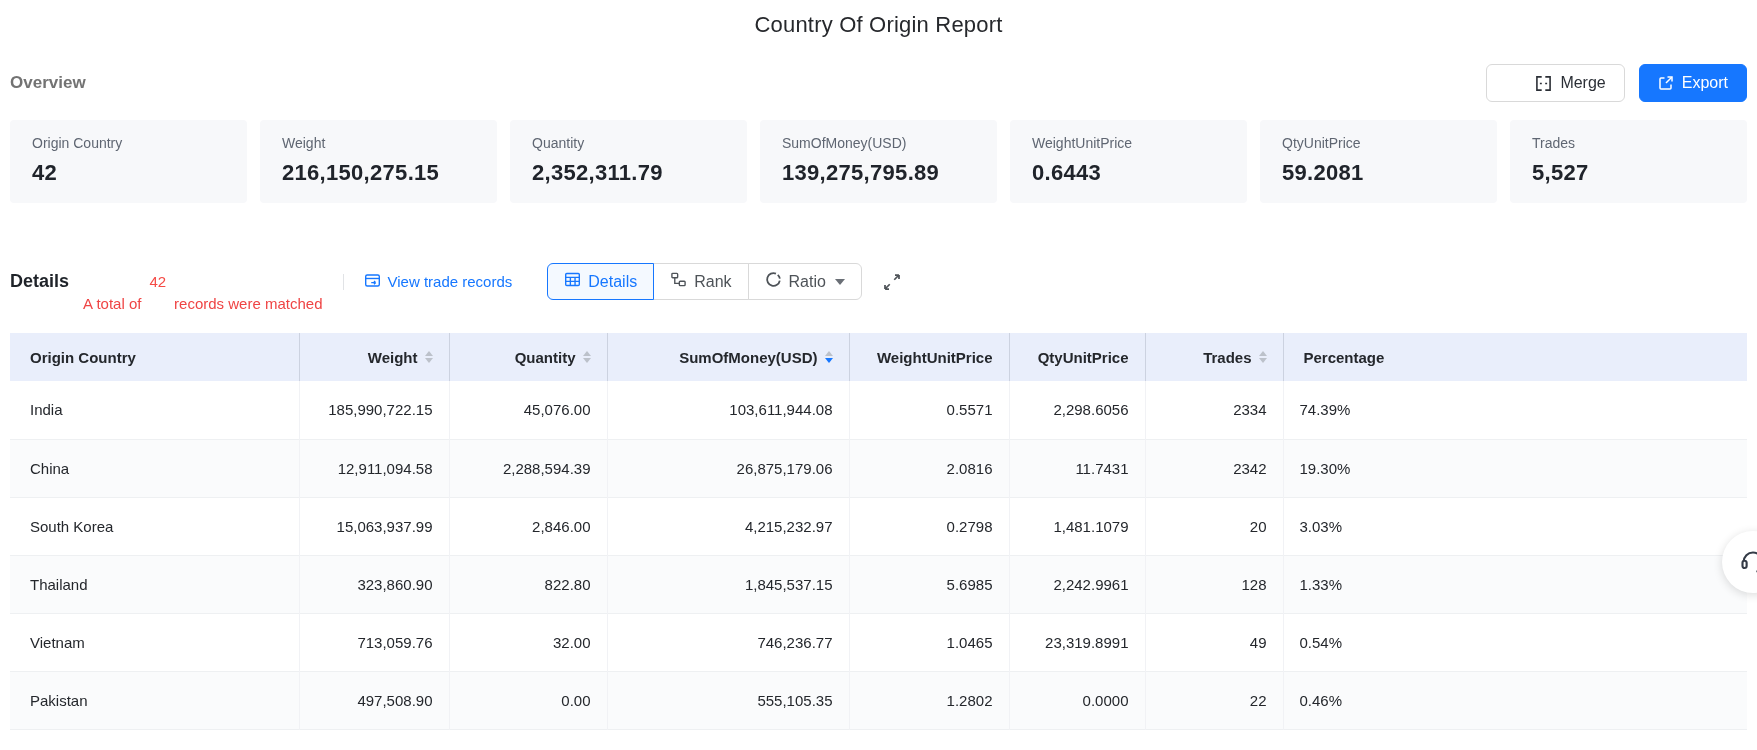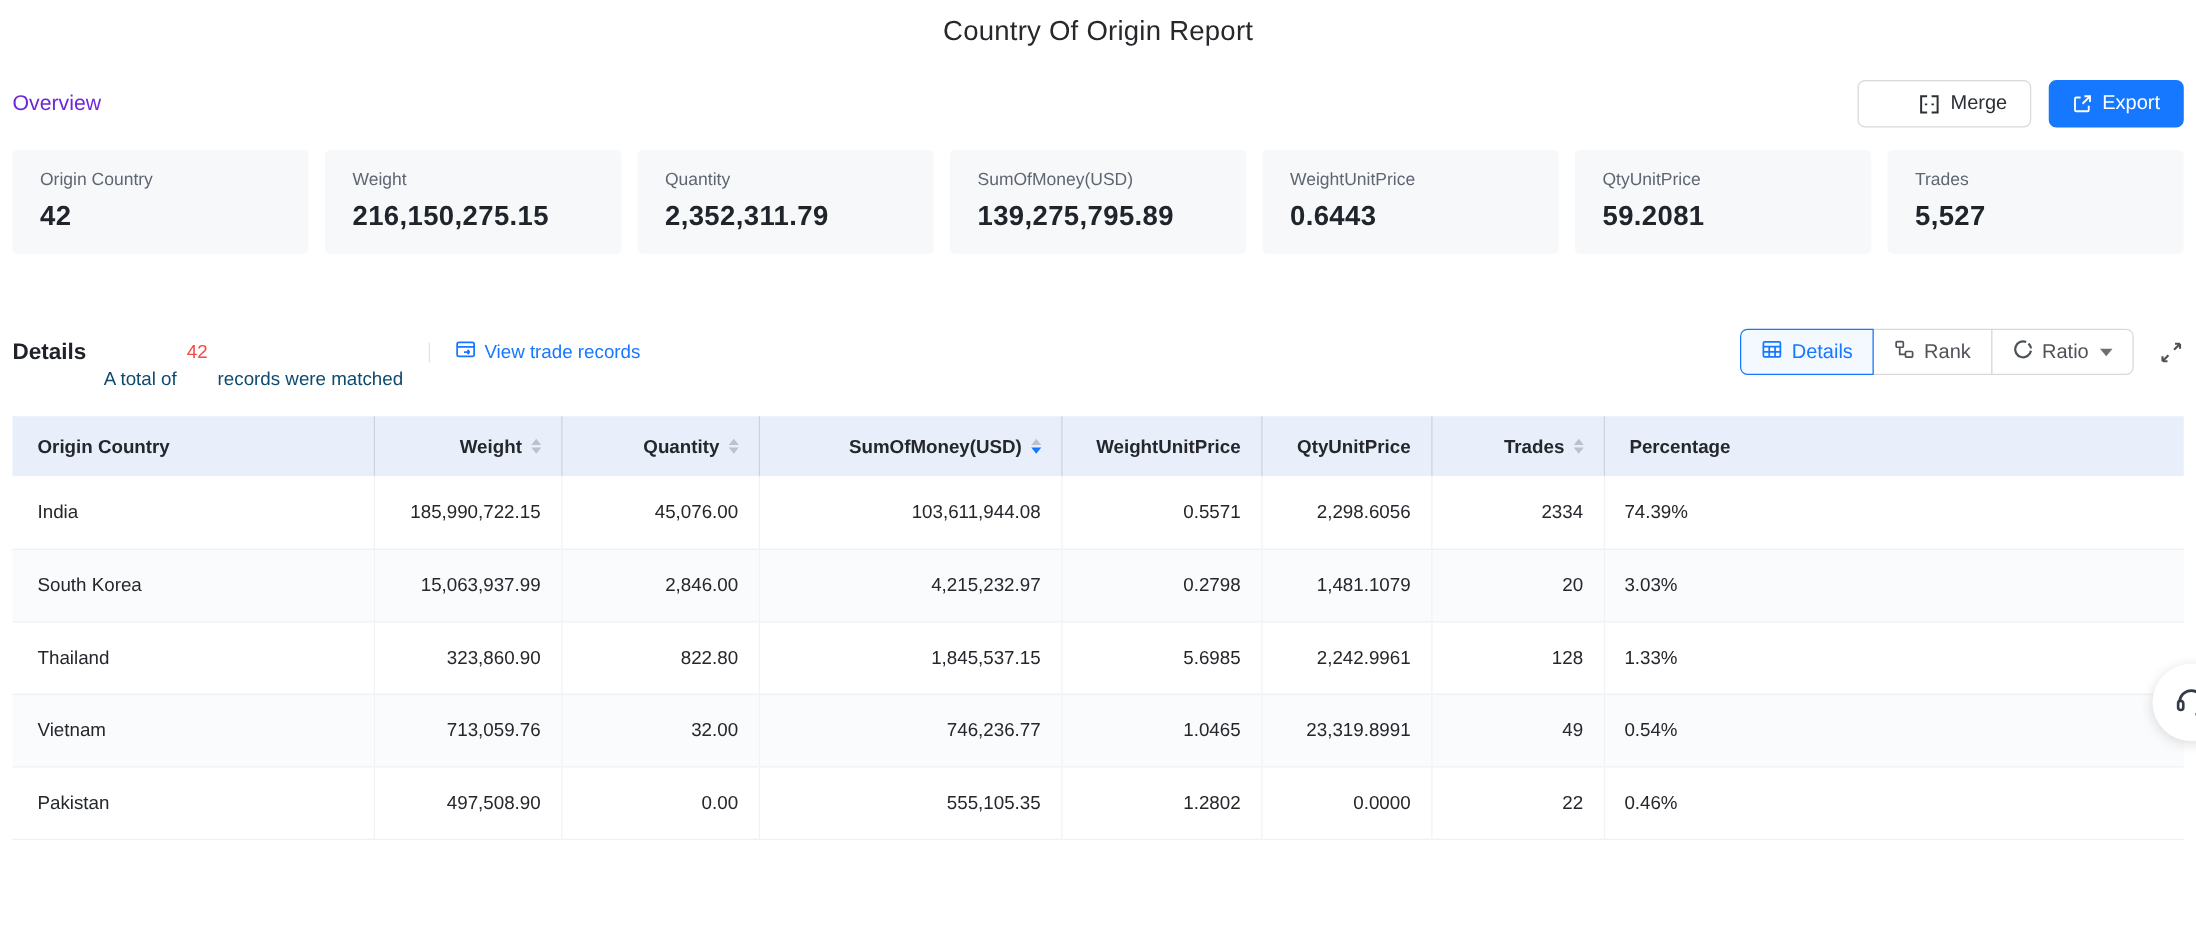--- a/index.html
+++ b/index.html
@@ -8,40 +8,40 @@
   .page{ width:1757px; height:750px; position:relative; overflow:hidden; }
 
   
   .report-header{ text-align:center; padding-top:12px; }
   .report-header h1{ font-size:22px; font-weight:normal; color:#26282c; letter-spacing:.2px;}
   .report-header p{ margin-top:16px; font-size:19px; color:#55585e; }
 
   
   .topbar{ display:flex; justify-content:space-between; align-items:center;
     padding:0 10px; margin-top:26px; }
-  .section-title{ font-size:17px; font-weight:normal; color:#6d28d9; }
+  .section-title{ font-size:17px; font-weight:bold; color:#737373; }
   .topbar-actions{ display:flex; gap:14px; }
   .btn{ display:inline-flex; align-items:center; gap:8px; height:38px; padding:0 18px;
     border-radius:6px; font-size:16px; cursor:pointer; font-family:inherit; }
   .btn .icon{ display:inline-flex; }
   .btn-default{ background:#fff; border:1px solid #d9d9d9; color:#2b2f36;padding-left:48px; }
   .btn-primary{ background:#1677ff; border:1px solid #1677ff; color:#fff; }
 
   
   .cards{ display:flex; gap:13px; margin:18px 10px 0 10px; }
   .card{ flex:1; background:#f7f8fa; border-radius:4px; height:83px; padding:15px 22px; }
   .card-label{ font-size:14px; color:#5f6672; }
   .card-value{ margin-top:9px; font-size:22px; font-weight:bold; color:#20242b; letter-spacing:.3px; }
 
   
-  .details-bar{ display:flex; justify-content:space-between; align-items:center;
-    margin-top:48px; padding:0 10px; }
+  .details-bar{ display:flex; align-items:center;
+    margin-top:48px; padding:0 10px;gap:35px; }
   .details-left{ display:flex; align-items:center; }
   .details-title{ font-size:18px; font-weight:bold; color:#1f2329; margin-right:14px; }
-  .muted{ font-size:15px; color:#0c4a6e;margin-top:44px; }
+  .muted{ font-size:15px; color:#ef4444;margin-top:44px; }
   .count-red{ font-size:15px; color:#f54a45; margin:0 8px; }
   .muted + .v-divider, .v-divider{ width:1px; height:16px; background:#e1e3e6; margin:0 20px; }
   .view-link{ display:inline-flex; align-items:center; gap:7px; font-size:15px;
     color:#1677ff; text-decoration:none; cursor:pointer; }
   .details-right{ display:flex; align-items:center; }
   .segmented{ display:flex; }
   .seg-btn{ display:inline-flex; align-items:center; gap:7px; height:37px; padding:0 16px;
     background:#fff; border:1px solid #d9d9d9; font-size:16px; color:#4e5358;
     cursor:pointer; margin-left:-1px; position:relative; font-family:inherit; }
   .seg-btn:first-child{ border-radius:6px 0 0 6px; margin-left:0; }
@@ -274,20 +274,30 @@
           <td class="al">India</td>
           <td class="ar">185,990,722.15</td>
           <td class="ar">45,076.00</td>
           <td class="ar">103,611,944.08</td>
           <td class="ar">0.5571</td>
           <td class="ar">2,298.6056</td>
           <td class="ar">2334</td>
           <td class="al">74.39%</td>
         </tr>
         <tr>
+          <td class="al">China</td>
+          <td class="ar">12,911,094.58</td>
+          <td class="ar">2,288,594.39</td>
+          <td class="ar">26,875,179.06</td>
+          <td class="ar">2.0816</td>
+          <td class="ar">11.7431</td>
+          <td class="ar">2342</td>
+          <td class="al">19.30%</td>
+        </tr>
+        <tr>
           <td class="al">South Korea</td>
           <td class="ar">15,063,937.99</td>
           <td class="ar">2,846.00</td>
           <td class="ar">4,215,232.97</td>
           <td class="ar">0.2798</td>
           <td class="ar">1,481.1079</td>
           <td class="ar">20</td>
           <td class="al">3.03%</td>
         </tr>
         <tr>

